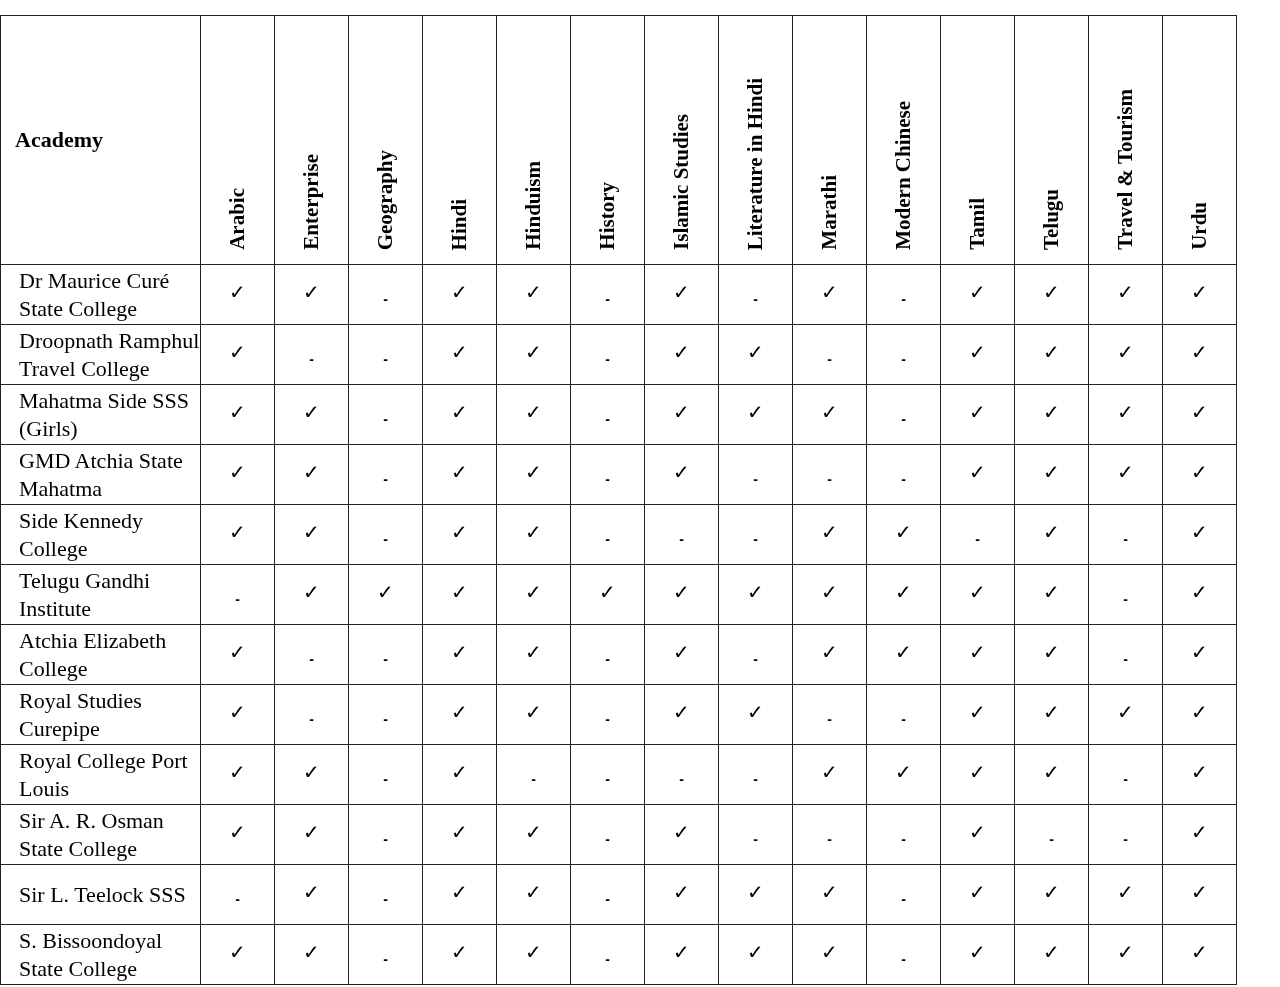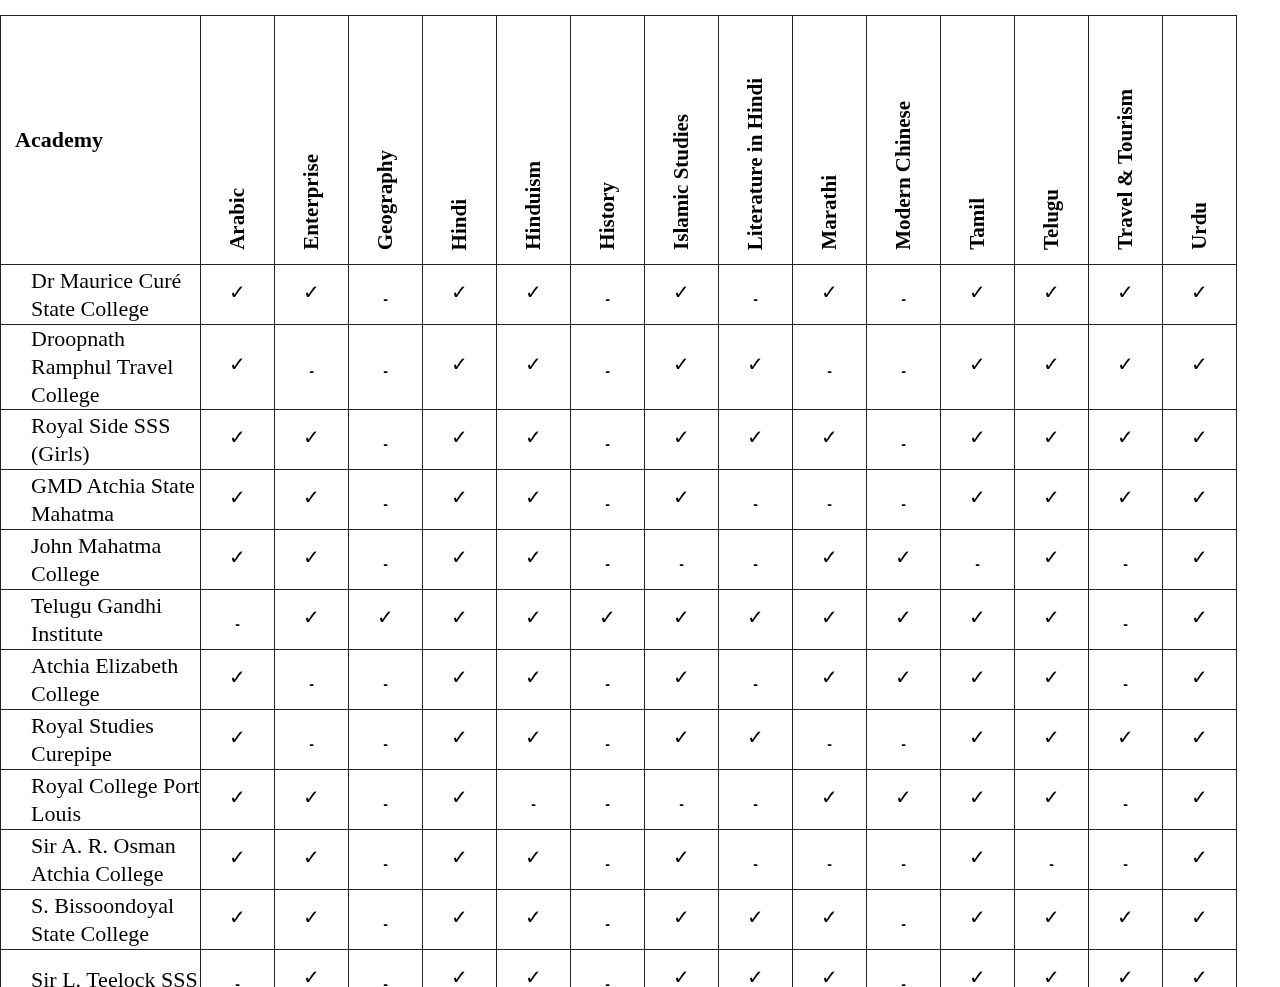--- a/index.html
+++ b/index.html
@@ -50,21 +50,21 @@
       font-weight: bold;
       font-size: 21px;
       white-space: nowrap;
       margin: 0 auto;
       display: block;
       line-height: 1;
     }
     td.name {
       font-size: 22px;
       line-height: 28px;
-      padding-left: 30px;
+      padding-left: 18px;
       vertical-align: middle;
       box-sizing: border-box;
       height: 59px;
     }
     td.cell {
       text-align: center;
       vertical-align: middle;
       font-size: 22px;
       height: 59px;
     }
@@ -165,21 +165,21 @@
           <td class="cell"><span class="mark-check">✓</span></td>
           <td class="cell"><span class="mark-check">✓</span></td>
           <td class="cell"><span class="mark-dash">-</span></td>
           <td class="cell"><span class="mark-dash">-</span></td>
           <td class="cell"><span class="mark-check">✓</span></td>
           <td class="cell"><span class="mark-check">✓</span></td>
           <td class="cell"><span class="mark-check">✓</span></td>
           <td class="cell"><span class="mark-check">✓</span></td>
         </tr>
         <tr>
-          <td class="name">Royal Side SSS (Girls)</td>
+          <td class="name">Mahatma Side SSS (Girls)</td>
           <td class="cell"><span class="mark-check">✓</span></td>
           <td class="cell"><span class="mark-check">✓</span></td>
           <td class="cell"><span class="mark-dash">-</span></td>
           <td class="cell"><span class="mark-check">✓</span></td>
           <td class="cell"><span class="mark-check">✓</span></td>
           <td class="cell"><span class="mark-dash">-</span></td>
           <td class="cell"><span class="mark-check">✓</span></td>
           <td class="cell"><span class="mark-check">✓</span></td>
           <td class="cell"><span class="mark-check">✓</span></td>
           <td class="cell"><span class="mark-dash">-</span></td>
@@ -199,21 +199,21 @@
           <td class="cell"><span class="mark-check">✓</span></td>
           <td class="cell"><span class="mark-dash">-</span></td>
           <td class="cell"><span class="mark-dash">-</span></td>
           <td class="cell"><span class="mark-dash">-</span></td>
           <td class="cell"><span class="mark-check">✓</span></td>
           <td class="cell"><span class="mark-check">✓</span></td>
           <td class="cell"><span class="mark-check">✓</span></td>
           <td class="cell"><span class="mark-check">✓</span></td>
         </tr>
         <tr>
-          <td class="name">John Mahatma College</td>
+          <td class="name">Side Kennedy College</td>
           <td class="cell"><span class="mark-check">✓</span></td>
           <td class="cell"><span class="mark-check">✓</span></td>
           <td class="cell"><span class="mark-dash">-</span></td>
           <td class="cell"><span class="mark-check">✓</span></td>
           <td class="cell"><span class="mark-check">✓</span></td>
           <td class="cell"><span class="mark-dash">-</span></td>
           <td class="cell"><span class="mark-dash">-</span></td>
           <td class="cell"><span class="mark-dash">-</span></td>
           <td class="cell"><span class="mark-check">✓</span></td>
           <td class="cell"><span class="mark-check">✓</span></td>
@@ -284,56 +284,56 @@
           <td class="cell"><span class="mark-dash">-</span></td>
           <td class="cell"><span class="mark-dash">-</span></td>
           <td class="cell"><span class="mark-check">✓</span></td>
           <td class="cell"><span class="mark-check">✓</span></td>
           <td class="cell"><span class="mark-check">✓</span></td>
           <td class="cell"><span class="mark-check">✓</span></td>
           <td class="cell"><span class="mark-dash">-</span></td>
           <td class="cell"><span class="mark-check">✓</span></td>
         </tr>
         <tr>
-          <td class="name">Sir A. R. Osman Atchia College</td>
-          <td class="cell"><span class="mark-check">✓</span></td>
-          <td class="cell"><span class="mark-check">✓</span></td>
-          <td class="cell"><span class="mark-dash">-</span></td>
-          <td class="cell"><span class="mark-check">✓</span></td>
-          <td class="cell"><span class="mark-check">✓</span></td>
-          <td class="cell"><span class="mark-dash">-</span></td>
-          <td class="cell"><span class="mark-check">✓</span></td>
-          <td class="cell"><span class="mark-dash">-</span></td>
-          <td class="cell"><span class="mark-dash">-</span></td>
-          <td class="cell"><span class="mark-dash">-</span></td>
-          <td class="cell"><span class="mark-check">✓</span></td>
-          <td class="cell"><span class="mark-dash">-</span></td>
-          <td class="cell"><span class="mark-dash">-</span></td>
+          <td class="name">Sir A. R. Osman State College</td>
+          <td class="cell"><span class="mark-check">✓</span></td>
+          <td class="cell"><span class="mark-check">✓</span></td>
+          <td class="cell"><span class="mark-dash">-</span></td>
+          <td class="cell"><span class="mark-check">✓</span></td>
+          <td class="cell"><span class="mark-check">✓</span></td>
+          <td class="cell"><span class="mark-dash">-</span></td>
+          <td class="cell"><span class="mark-check">✓</span></td>
+          <td class="cell"><span class="mark-dash">-</span></td>
+          <td class="cell"><span class="mark-dash">-</span></td>
+          <td class="cell"><span class="mark-dash">-</span></td>
+          <td class="cell"><span class="mark-check">✓</span></td>
+          <td class="cell"><span class="mark-dash">-</span></td>
+          <td class="cell"><span class="mark-dash">-</span></td>
+          <td class="cell"><span class="mark-check">✓</span></td>
+        </tr>
+        <tr>
+          <td class="name">Sir L. Teelock SSS</td>
+          <td class="cell"><span class="mark-dash">-</span></td>
+          <td class="cell"><span class="mark-check">✓</span></td>
+          <td class="cell"><span class="mark-dash">-</span></td>
+          <td class="cell"><span class="mark-check">✓</span></td>
+          <td class="cell"><span class="mark-check">✓</span></td>
+          <td class="cell"><span class="mark-dash">-</span></td>
+          <td class="cell"><span class="mark-check">✓</span></td>
+          <td class="cell"><span class="mark-check">✓</span></td>
+          <td class="cell"><span class="mark-check">✓</span></td>
+          <td class="cell"><span class="mark-dash">-</span></td>
+          <td class="cell"><span class="mark-check">✓</span></td>
+          <td class="cell"><span class="mark-check">✓</span></td>
+          <td class="cell"><span class="mark-check">✓</span></td>
           <td class="cell"><span class="mark-check">✓</span></td>
         </tr>
         <tr>
           <td class="name">S. Bissoondoyal State College</td>
           <td class="cell"><span class="mark-check">✓</span></td>
-          <td class="cell"><span class="mark-check">✓</span></td>
-          <td class="cell"><span class="mark-dash">-</span></td>
-          <td class="cell"><span class="mark-check">✓</span></td>
-          <td class="cell"><span class="mark-check">✓</span></td>
-          <td class="cell"><span class="mark-dash">-</span></td>
-          <td class="cell"><span class="mark-check">✓</span></td>
-          <td class="cell"><span class="mark-check">✓</span></td>
-          <td class="cell"><span class="mark-check">✓</span></td>
-          <td class="cell"><span class="mark-dash">-</span></td>
-          <td class="cell"><span class="mark-check">✓</span></td>
-          <td class="cell"><span class="mark-check">✓</span></td>
-          <td class="cell"><span class="mark-check">✓</span></td>
-          <td class="cell"><span class="mark-check">✓</span></td>
-        </tr>
-        <tr>
-          <td class="name">Sir L. Teelock SSS</td>
-          <td class="cell"><span class="mark-dash">-</span></td>
           <td class="cell"><span class="mark-check">✓</span></td>
           <td class="cell"><span class="mark-dash">-</span></td>
           <td class="cell"><span class="mark-check">✓</span></td>
           <td class="cell"><span class="mark-check">✓</span></td>
           <td class="cell"><span class="mark-dash">-</span></td>
           <td class="cell"><span class="mark-check">✓</span></td>
           <td class="cell"><span class="mark-check">✓</span></td>
           <td class="cell"><span class="mark-check">✓</span></td>
           <td class="cell"><span class="mark-dash">-</span></td>
           <td class="cell"><span class="mark-check">✓</span></td>

